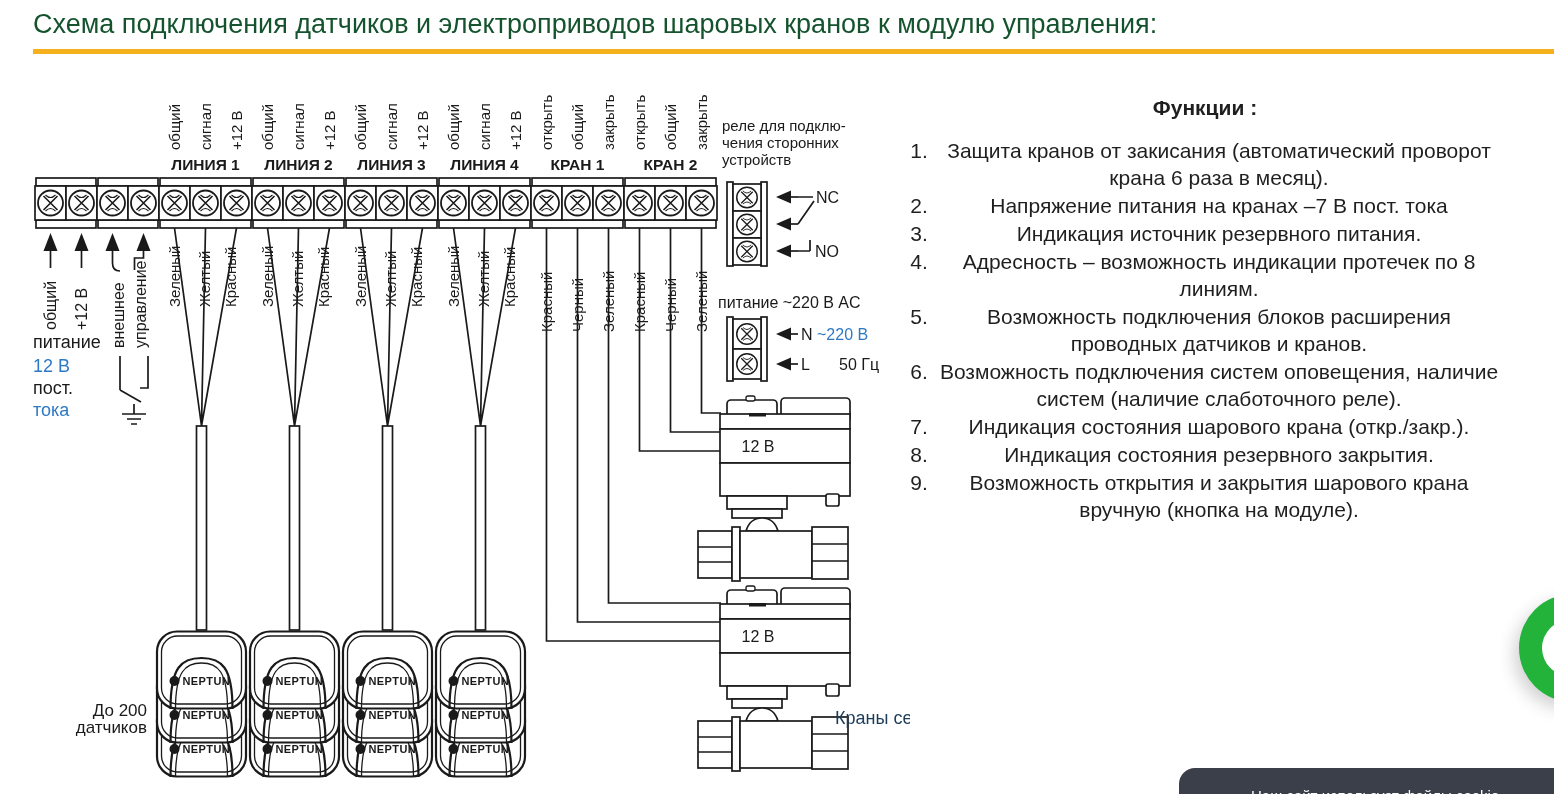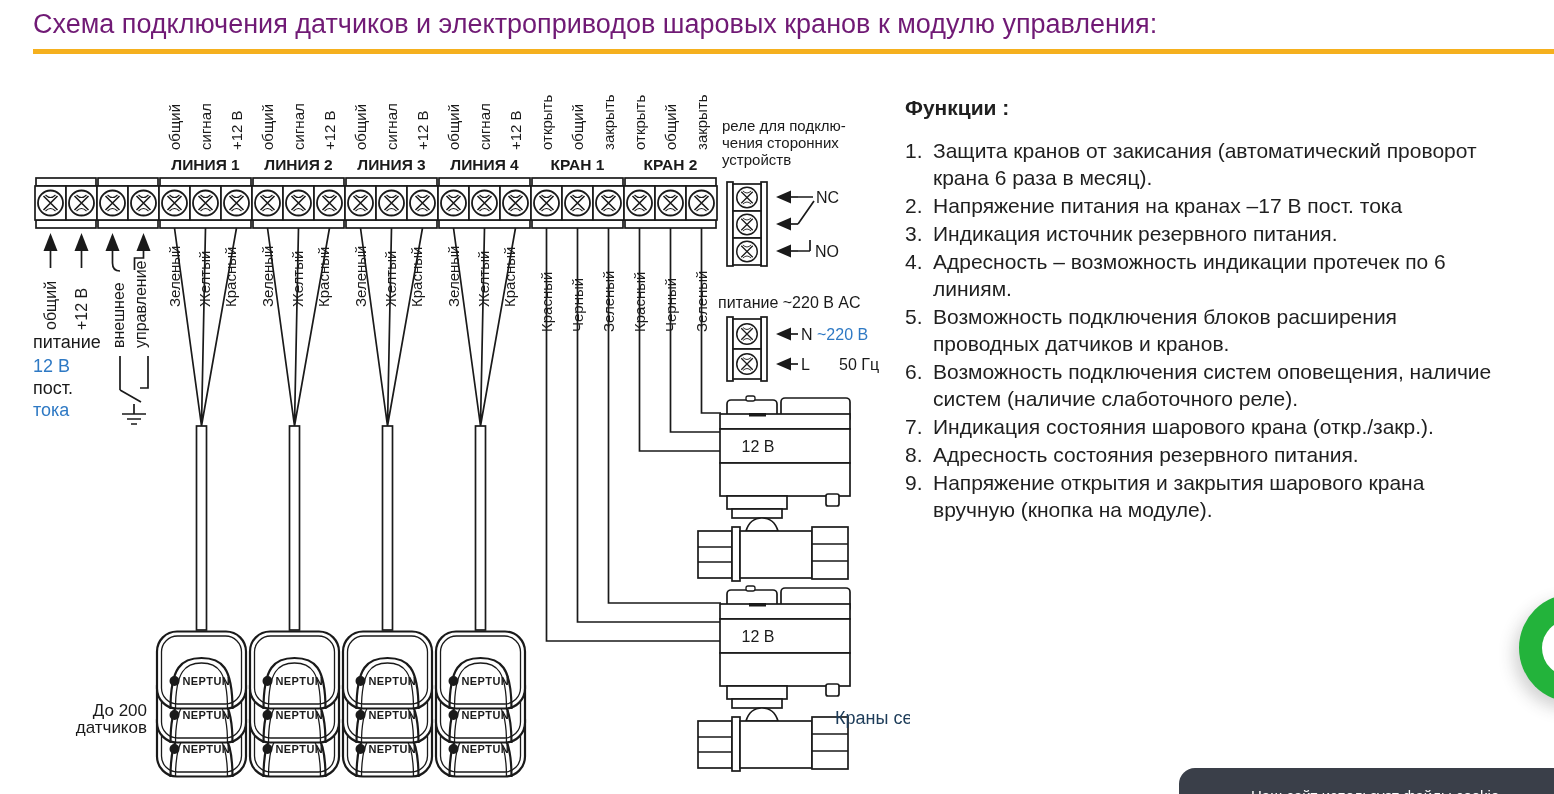--- a/index.html
+++ b/index.html
@@ -1,31 +1,31 @@
 <!DOCTYPE html>
 <html><head>
 <meta charset="utf-8">
 <style>
   html,body{margin:0;padding:0;}
   body{width:1554px;height:794px;overflow:hidden;background:#fff;position:relative;
        font-family:"Liberation Sans",sans-serif;color:#1e1e1e;}
-  .title{position:absolute;left:33px;top:7px;font-size:27px;line-height:34px;color:#701a75;white-space:nowrap;}
+  .title{position:absolute;left:33px;top:7px;font-size:27px;line-height:34px;color:#14532d;white-space:nowrap;}
   .rule{position:absolute;left:33px;top:49px;width:1521px;height:5px;background:#f5b01e;}
   svg.diagram{position:absolute;left:0;top:0;}
   svg text{fill:#1a1a1a;}
   .w{fill:none;stroke:#1a1a1a;stroke-width:1.7;}
   .box{fill:#fff;stroke:#1a1a1a;stroke-width:1.7;}
   .thin{fill:#fff;stroke:#1a1a1a;stroke-width:1.3;}
   .f{fill:#1a1a1a;stroke:none;}
   .t15{font-size:15px;} .t16{font-size:16px;} .t17{font-size:17px;} .t18{font-size:18px;}
   .gname{font-size:15.5px;font-weight:600;text-anchor:middle;}
   .blue{fill:#2e79c4;}
   .series{font-size:18px;fill:#1d3c59;}
   .logo{font-size:11px;font-weight:bold;letter-spacing:.4px;}
-  .functions{position:absolute;left:905px;top:96px;width:600px;color:#1f1f1f;}
+  .functions{position:absolute;left:905px;top:96px;width:600px;color:#1f1f1f;text-align:center;}
   .fn-heading{font-size:21px;font-weight:bold;margin:0 0 17px 0;}
   .fn-item{display:flex;font-size:21px;line-height:27px;margin-bottom:1px;}
   .fn-num{flex:0 0 28px;}
   .fn-text{flex:1;}
   .callback{position:absolute;left:1519px;top:594px;width:108px;height:108px;border-radius:50%;
             background:#23b33b;box-shadow:-5px 7px 16px rgba(50,50,50,.22);cursor:pointer;}
   .callback-dot{position:absolute;left:23px;top:26px;width:56px;height:56px;border-radius:50%;background:#fff;}
   .cookie{position:absolute;left:1179px;top:768px;width:420px;height:70px;background:#3a3f49;
           border-radius:16px;box-sizing:border-box;padding:19px 0 0 72px;color:#fff;font-size:15px;
           overflow:hidden;}
@@ -323,49 +323,49 @@
 </svg>
 
 <div class="functions">
   <p class="fn-heading">Функции :</p>
   <div class="fn-item">
       <span class="fn-num">1.</span>
       <span class="fn-text">Защита кранов от закисания (автоматический проворот крана 6 раза в месяц).</span>
     </div>
   <div class="fn-item">
       <span class="fn-num">2.</span>
-      <span class="fn-text">Напряжение питания на кранах –17 В пост. тока</span>
+      <span class="fn-text">Напряжение питания на кранах –7 В пост. тока</span>
     </div>
   <div class="fn-item">
       <span class="fn-num">3.</span>
       <span class="fn-text">Индикация источник резервного питания.</span>
     </div>
   <div class="fn-item">
       <span class="fn-num">4.</span>
-      <span class="fn-text">Адресность – возможность индикации протечек по 6 линиям.</span>
+      <span class="fn-text">Адресность – возможность индикации протечек по 8 линиям.</span>
     </div>
   <div class="fn-item">
       <span class="fn-num">5.</span>
       <span class="fn-text">Возможность подключения блоков расширения проводных датчиков и кранов.</span>
     </div>
   <div class="fn-item">
       <span class="fn-num">6.</span>
       <span class="fn-text">Возможность подключения систем оповещения, наличие систем (наличие слаботочного реле).</span>
     </div>
   <div class="fn-item">
       <span class="fn-num">7.</span>
       <span class="fn-text">Индикация состояния шарового крана (откр./закр.).</span>
     </div>
   <div class="fn-item">
       <span class="fn-num">8.</span>
-      <span class="fn-text">Адресность состояния резервного питания.</span>
+      <span class="fn-text">Индикация состояния резервного закрытия.</span>
     </div>
   <div class="fn-item">
       <span class="fn-num">9.</span>
-      <span class="fn-text">Напряжение открытия и закрытия шарового крана вручную (кнопка на модуле).</span>
+      <span class="fn-text">Возможность открытия и закрытия шарового крана вручную (кнопка на модуле).</span>
     </div>
 </div>
 
 <div class="callback">
   <div class="callback-dot"></div>
 </div>
 
 <div class="cookie">
   <span>Наш сайт использует файлы cookie</span>
 </div>

